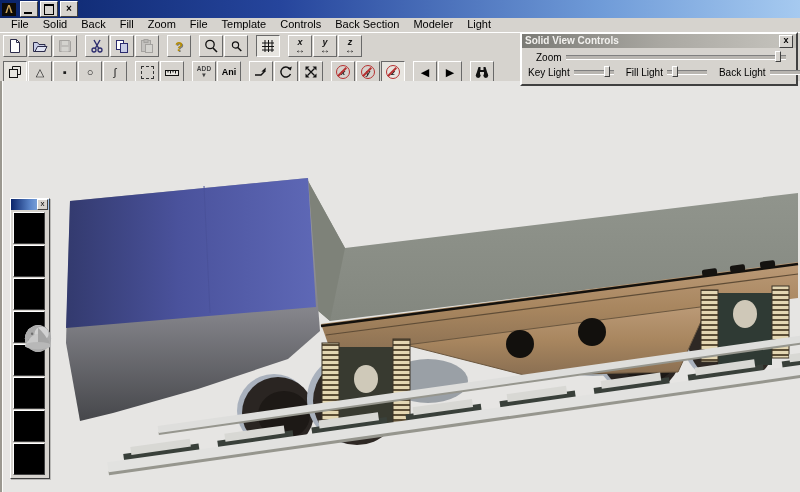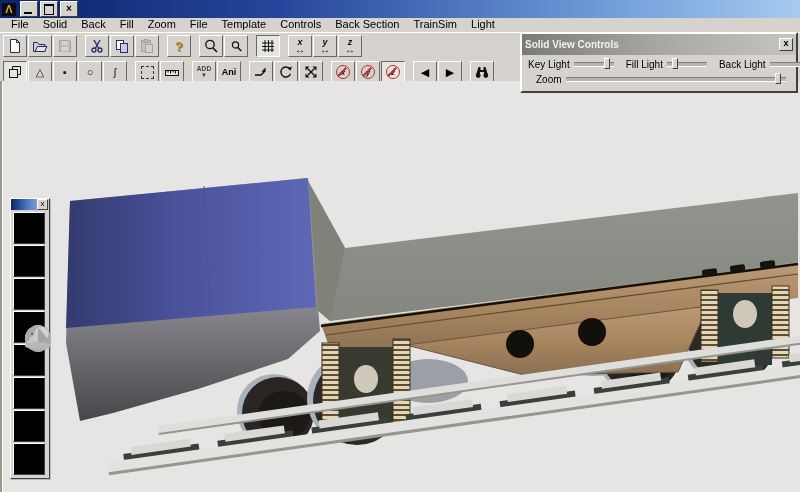--- a/index.html
+++ b/index.html
@@ -63,21 +63,21 @@
     display:flex;align-items:center;justify-content:flex-end;padding:0 1px;}
   .sp-close{width:9px;height:9px;background:#d6d3ce;border:1px solid;border-color:#fff #404040 #404040 #fff;
     font-size:8px;line-height:7px;text-align:center;color:#000;}
   .sp-body{padding:2px;}
   .sp-btn{width:32px;height:32px;margin:0 0 1px 0;background:#000;border:1px solid;
     border-color:#fff #404040 #404040 #fff;box-sizing:border-box;display:block;padding:0;}
   .sp-btn svg{display:block;width:100%;height:100%;}
 
   .svc{position:absolute;left:520px;top:32px;width:278px;background:#d6d3ce;
     border:2px solid;border-color:#fff #404040 #404040 #fff;box-sizing:border-box;}
-  .svc-title{height:21px;background:linear-gradient(90deg,#7b7b76,#a9a7a1,#c6c4be);
+  .svc-title{height:14px;background:linear-gradient(90deg,#7b7b76,#a9a7a1,#c6c4be);
     display:flex;align-items:center;padding:0 3px;}
   .svc-title-text{flex:1;color:#f2f1ee;font-size:10px;font-weight:bold;line-height:12px;white-space:nowrap;}
   .svc-close{width:12px;height:11px;background:#d6d3ce;border:1px solid;border-color:#fff #404040 #404040 #fff;
     font-size:9px;line-height:9px;text-align:center;color:#000;font-weight:bold;}
   .svc-body{padding:2px 6px 4px 6px;}
   .svc-row{display:flex;align-items:center;height:15px;}
   .svc-label{font-size:10px;color:#000;white-space:nowrap;}
   .svc-track{position:relative;height:3px;border-top:1px solid #808080;border-bottom:1px solid #fff;
     background:#b8b5b0;margin:0 4px;}
   .svc-thumb{position:absolute;top:-5px;width:6px;height:11px;background:#d6d3ce;border:1px solid;
@@ -108,21 +108,21 @@
   <div class="menubar">
     <span class="menu-item">File</span>
     <span class="menu-item">Solid</span>
     <span class="menu-item">Back</span>
     <span class="menu-item">Fill</span>
     <span class="menu-item">Zoom</span>
     <span class="menu-item">File</span>
     <span class="menu-item">Template</span>
     <span class="menu-item">Controls</span>
     <span class="menu-item">Back Section</span>
-    <span class="menu-item">TrainSim</span>
+    <span class="menu-item">Modeler</span>
     <span class="menu-item">Light</span>
   </div>
 
   <div class="toolbar row1">
     <button class="tbtn">
       <svg class="ic" width="16" height="16" viewBox="0 0 16 16">
           <path d="M3.5 1.5h6l3 3v10h-9z" fill="#fff" stroke="#2b2b4a"></path>
           <path d="M9.5 1.5v3h3" fill="none" stroke="#2b2b4a"></path>
         </svg>
     </button>
@@ -468,35 +468,35 @@
     </div>
   </div>
 
   <div class="svc">
     <div class="svc-title">
       <span class="svc-title-text">Solid View Controls</span>
       <div class="svc-close">x</div>
     </div>
     <div class="svc-body">
       <div class="svc-row">
+        <span class="svc-label" style="margin-left:8px">Zoom</span>
+        <div class="svc-track track-long">
+          <div class="svc-thumb" style="left: calc(97% - 4px);"></div>
+        </div>
+      </div>
+      <div class="svc-row">
         <span class="svc-label">Key Light</span>
         <div class="svc-track track-short">
           <div class="svc-thumb" style="left: calc(85% - 4px);"></div>
         </div>
         <span class="svc-label" style="margin-left:8px">Fill Light</span>
         <div class="svc-track track-short">
           <div class="svc-thumb" style="left: calc(22% - 4px);"></div>
         </div>
         <span class="svc-label" style="margin-left:8px">Back Light</span>
         <div class="svc-track track-short">
           
         </div>
       </div>
-      <div class="svc-row">
-        <span class="svc-label" style="margin-left:8px">Zoom</span>
-        <div class="svc-track track-long">
-          <div class="svc-thumb" style="left: calc(97% - 4px);"></div>
-        </div>
-      </div>
     </div>
   </div>
 
 </div>
 
 </body></html>

